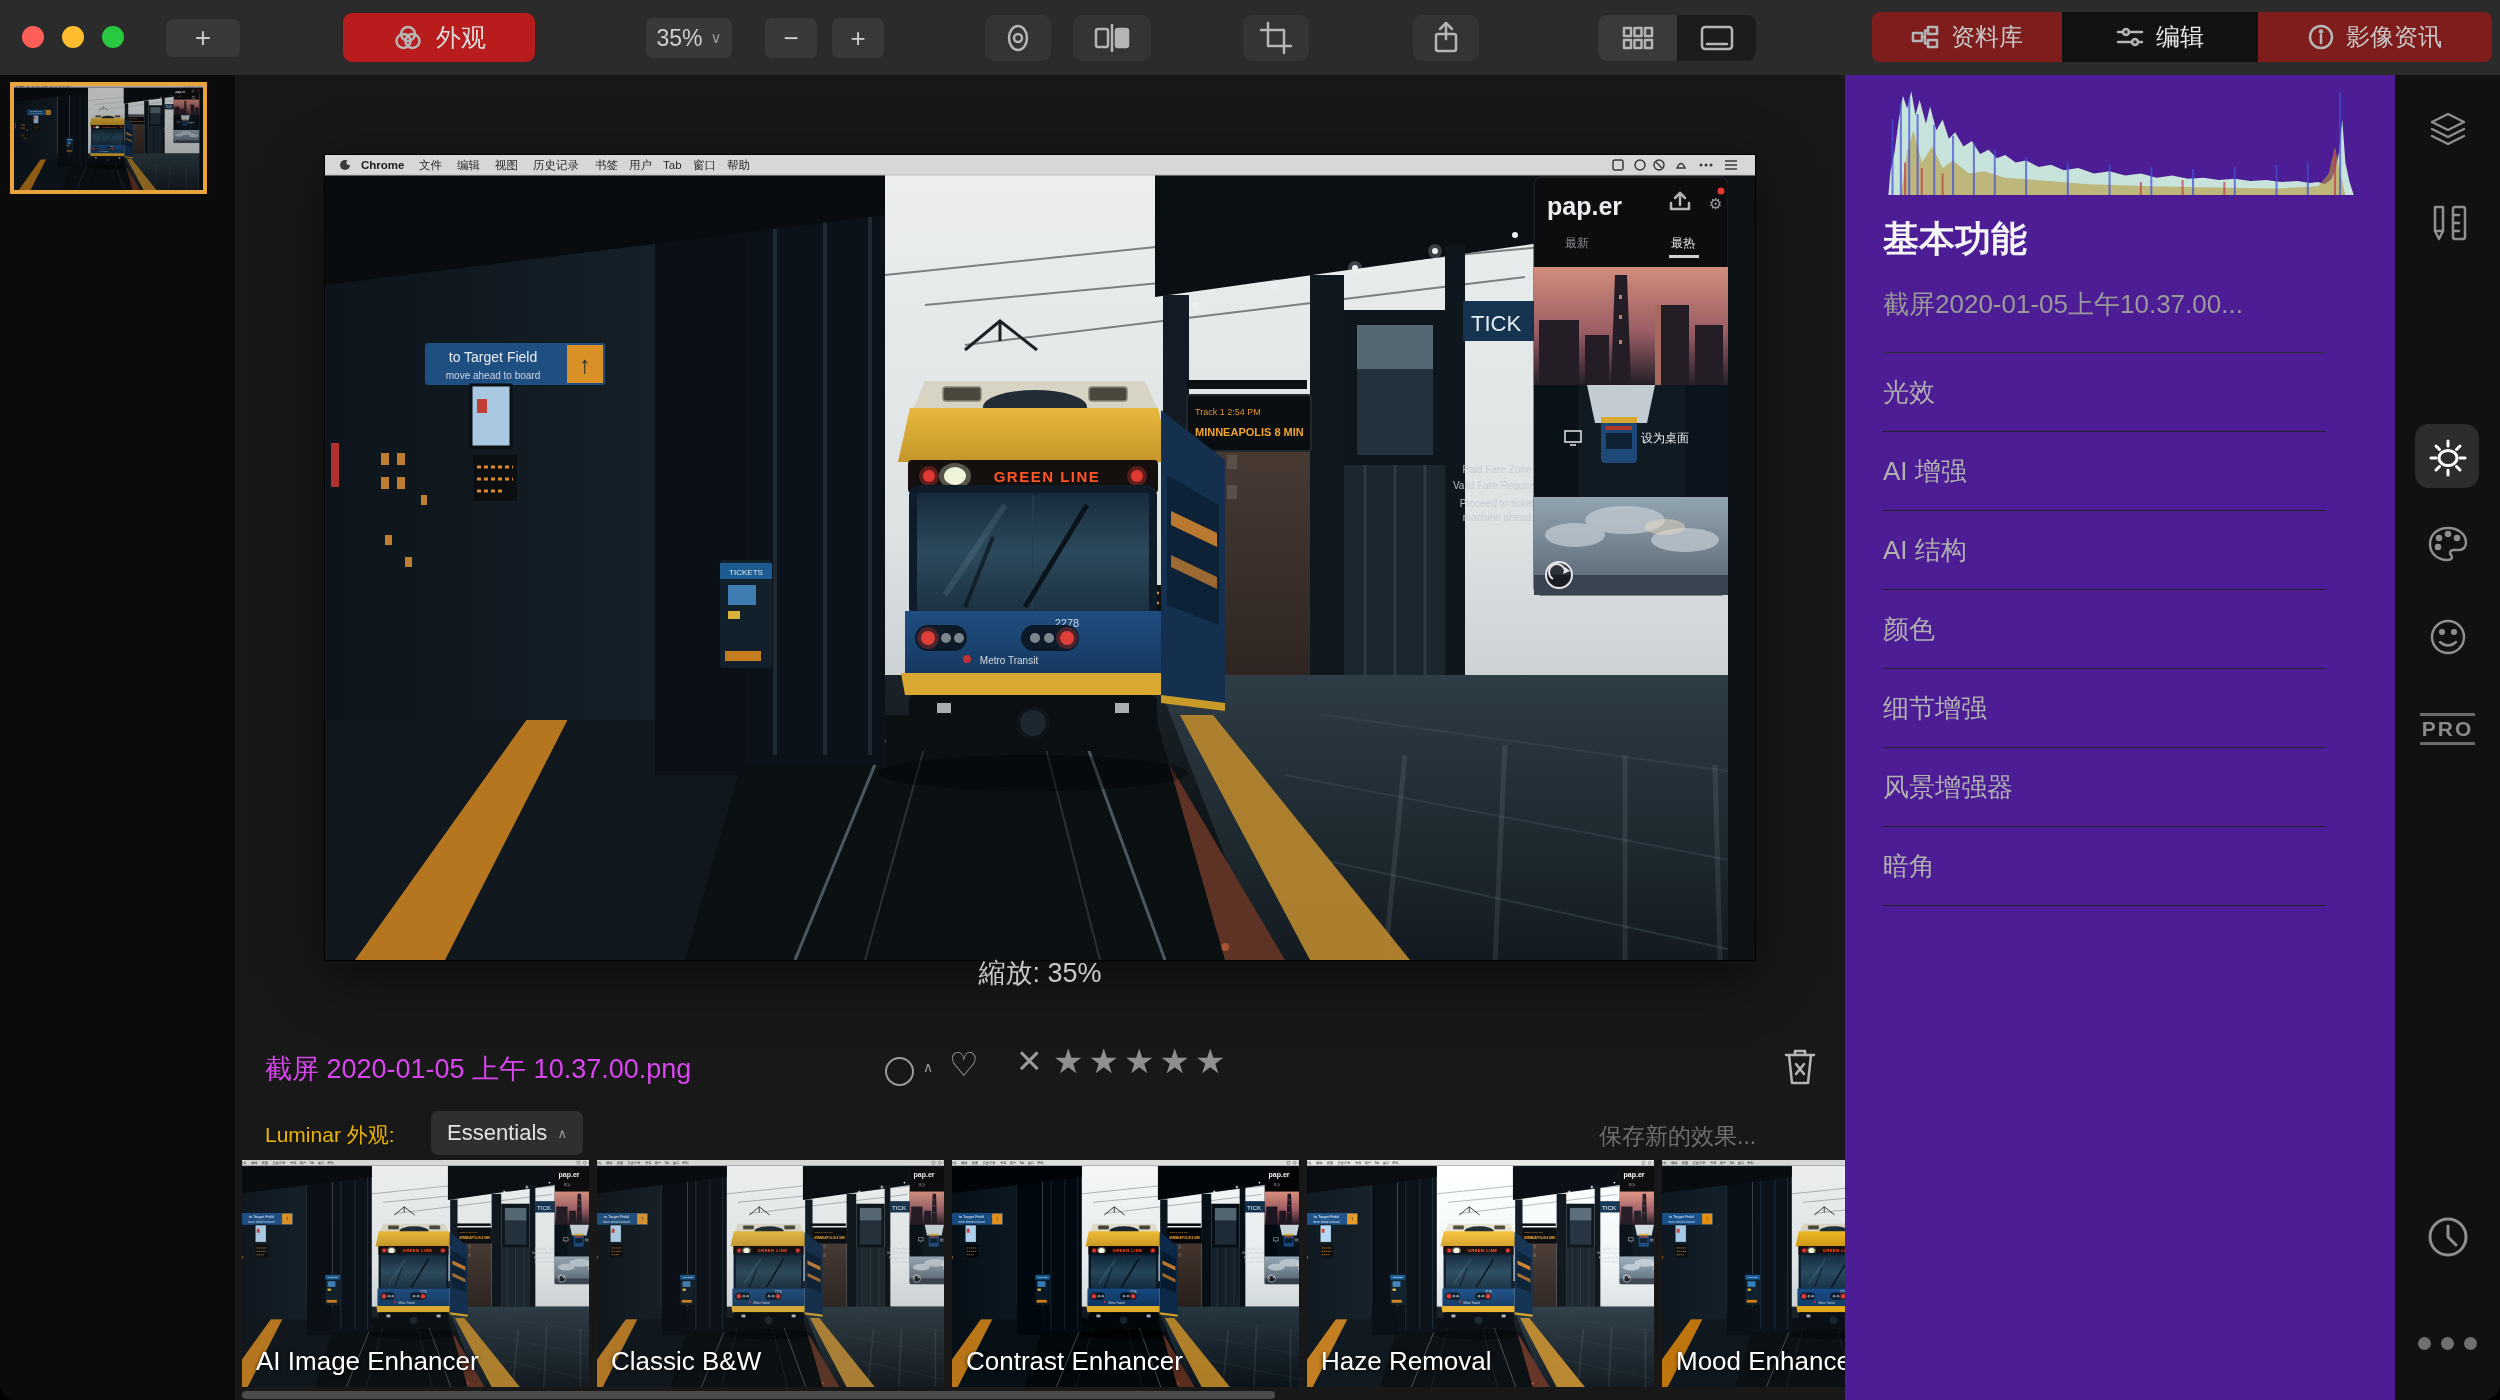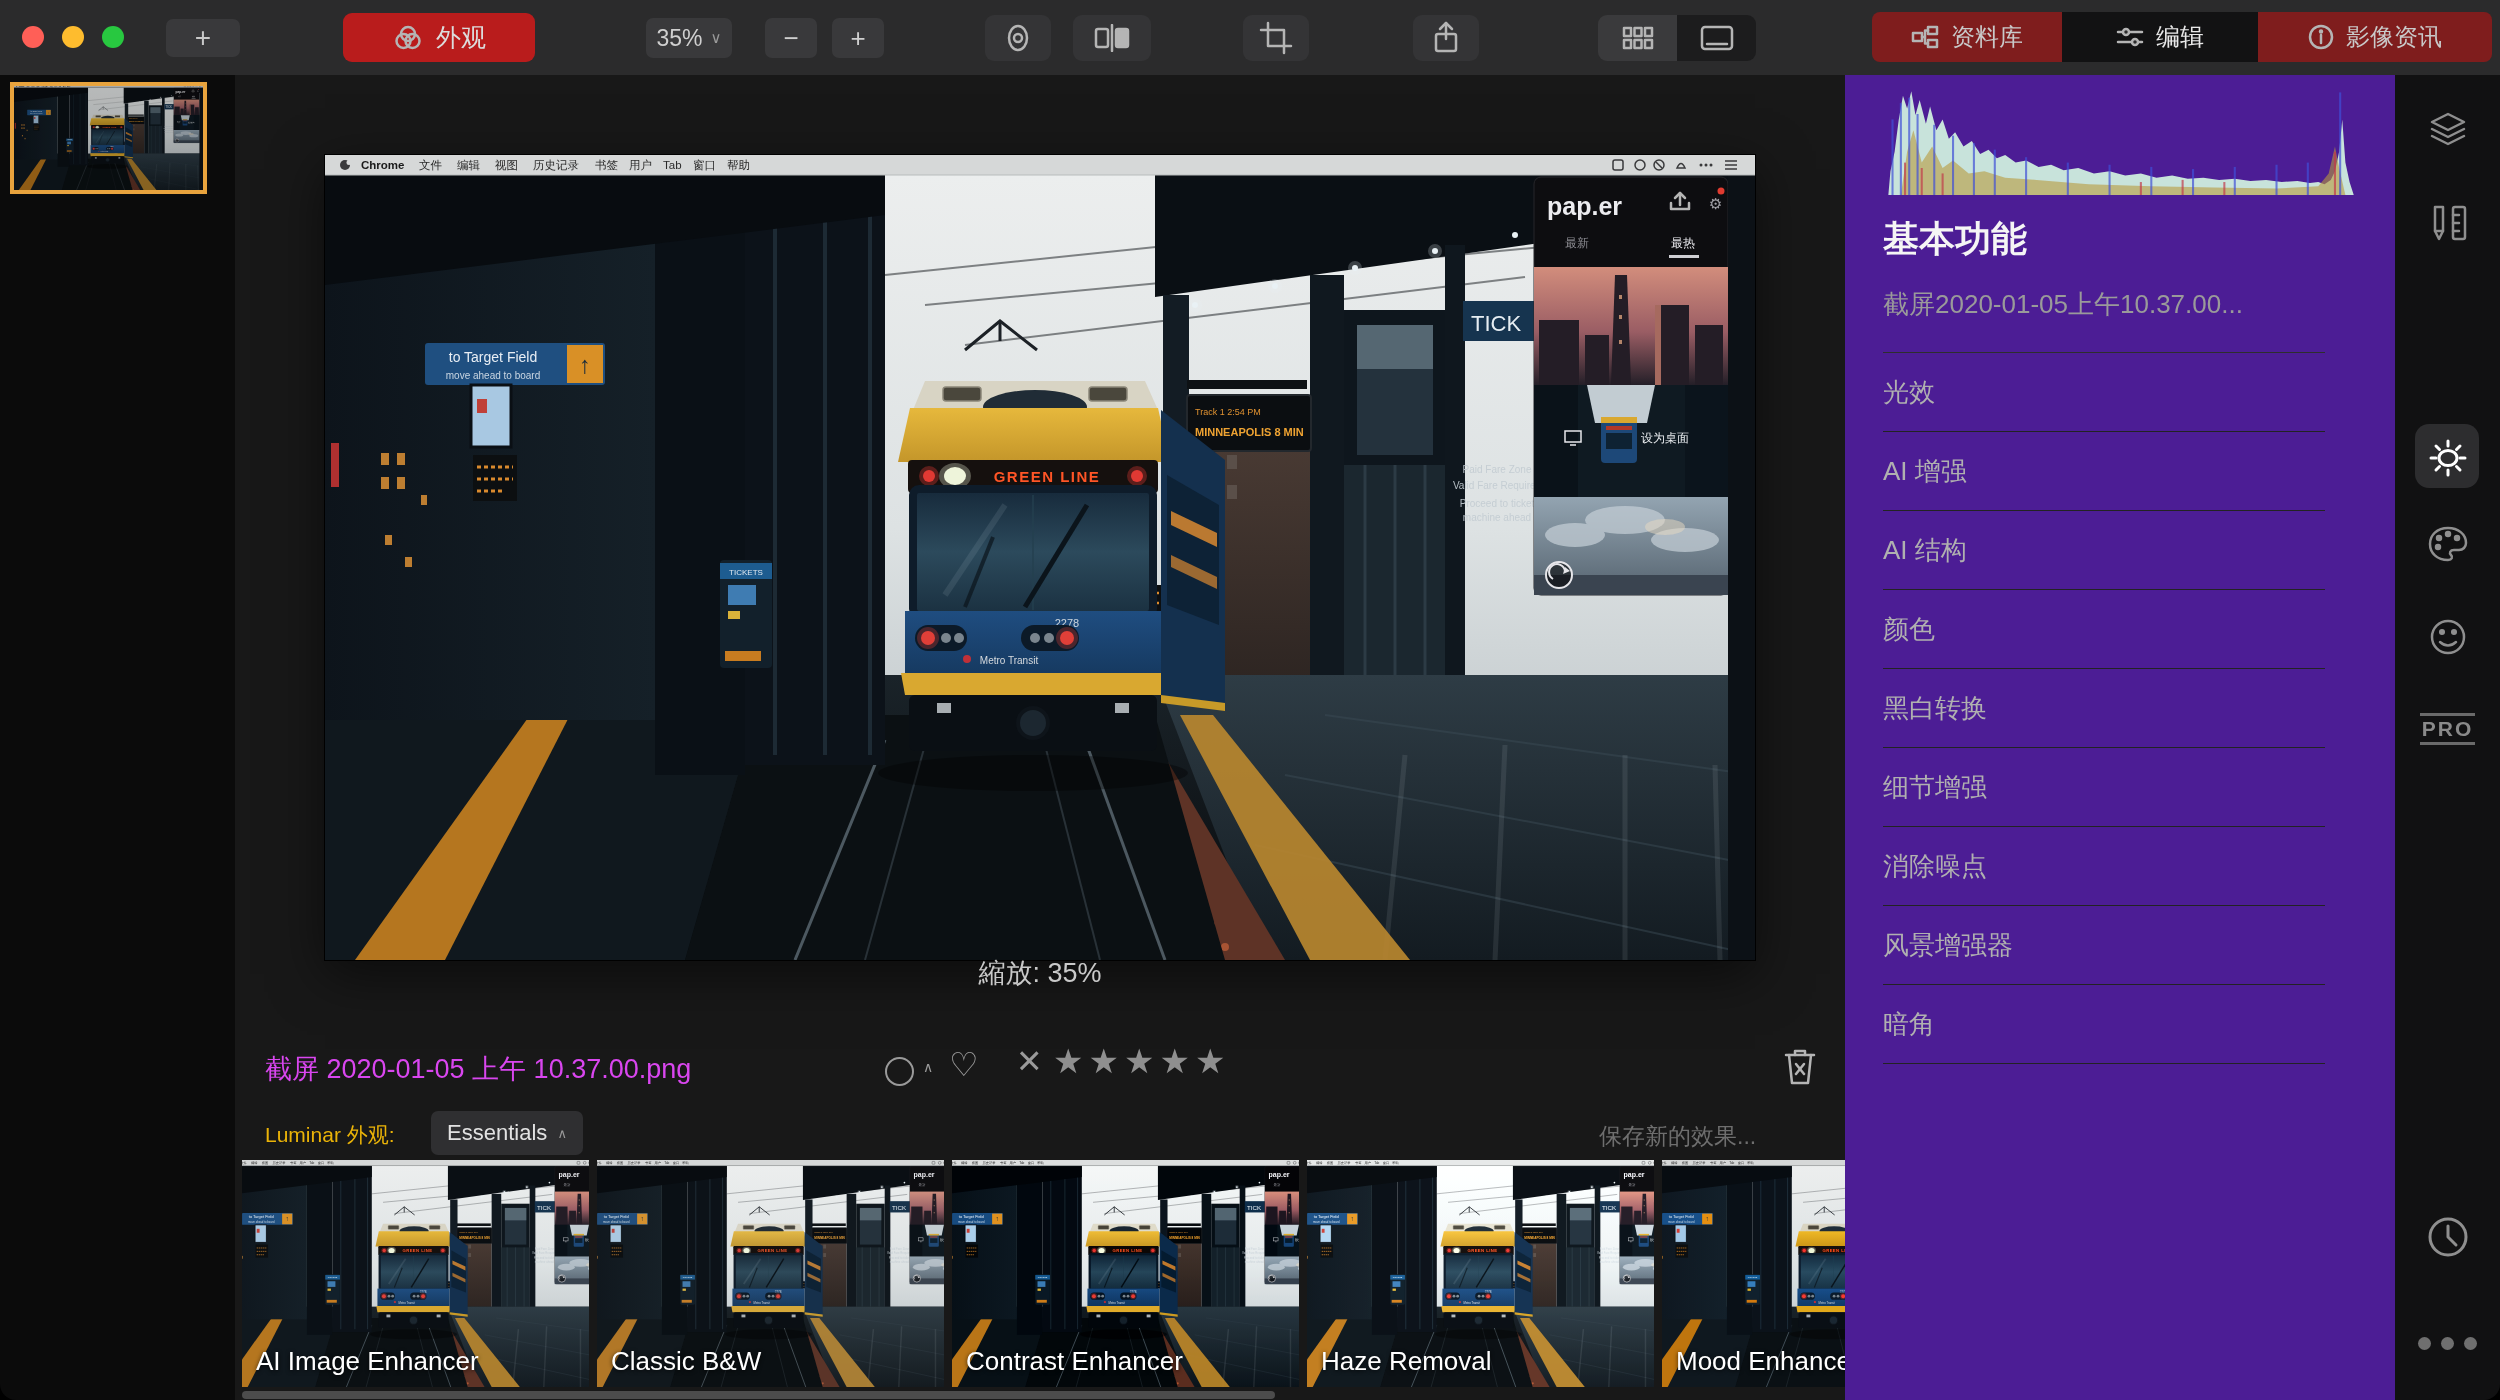--- a/index.html
+++ b/index.html
@@ -641,23 +641,21 @@
         <line x1="436" y1="100" x2="436" y2="60"></line>
       </g>
     </svg>
     <div class="panel-title">基本功能</div>
     <div class="panel-sub">截屏2020-01-05上午10.37.00...</div>
     <div class="panel-list">
       <div class="prow">光效</div>
       <div class="prow">AI 增强</div>
       <div class="prow">AI 结构</div>
       <div class="prow">颜色</div>
-      <div class="prow">黑白转换</div>
       <div class="prow">细节增强</div>
-      <div class="prow">消除噪点</div>
       <div class="prow">风景增强器</div>
       <div class="prow">暗角</div>
     </div>
   </div>
 
   <div class="rail">
     <div class="rail-active"></div>
     <div class="rail-item" style="top:36px">
       <svg width="40" height="38" viewBox="0 0 40 38" class="ico ico-dim">
         <polygon points="20,3 36,11 20,19 4,11"></polygon>

